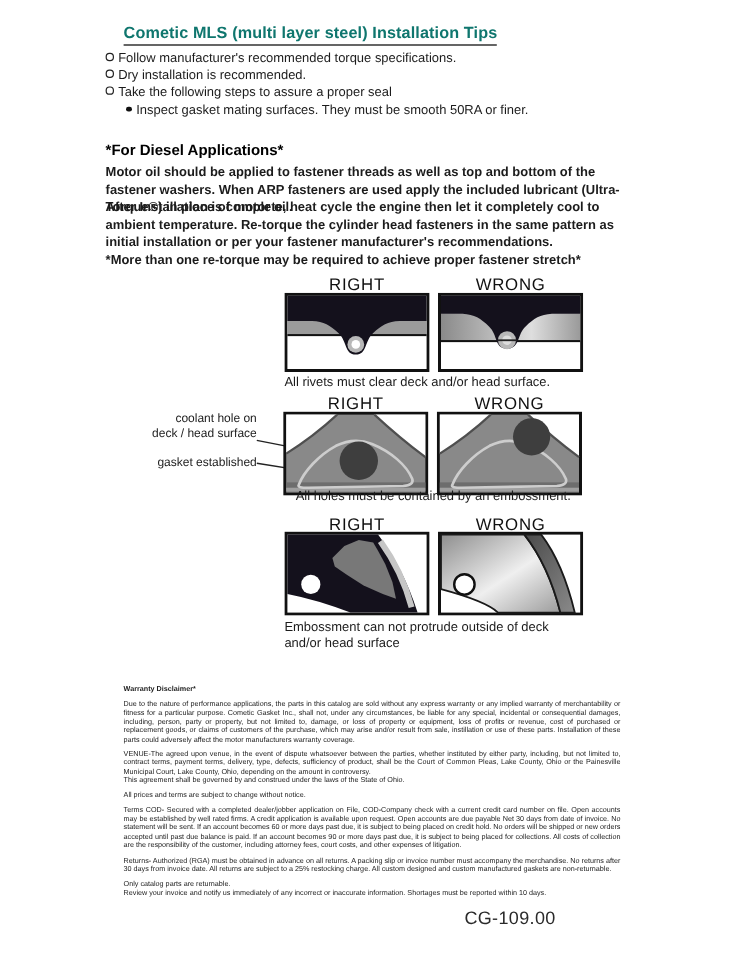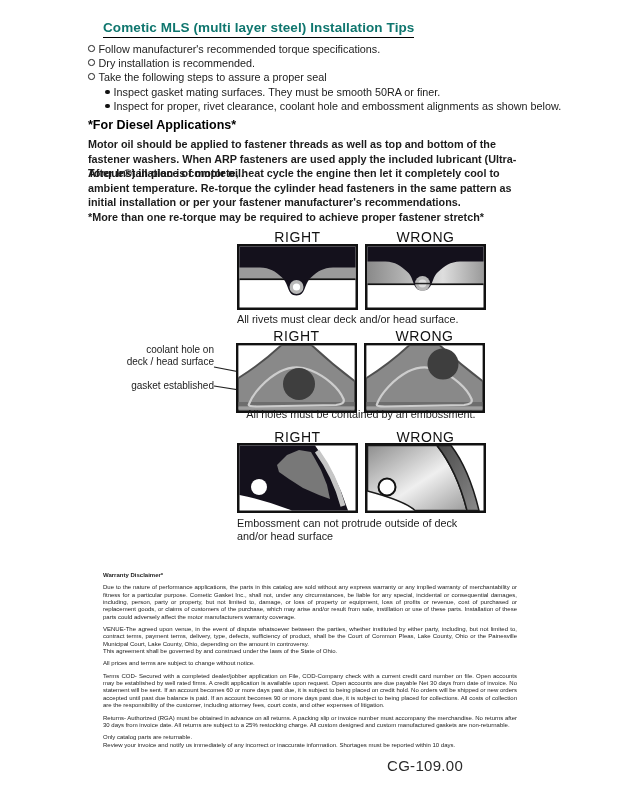--- a/index.html
+++ b/index.html
@@ -44,21 +44,20 @@
 
 <div class="page">
 
   <div class="abs title">Cometic MLS (multi layer steel) Installation Tips</div>
 
   <div class="abs bullets">
     <div class="bullet-row"><span class="obullet"></span><span>Follow manufacturer's recommended torque specifications.</span></div>
     <div class="bullet-row"><span class="obullet"></span><span>Dry installation is recommended.</span></div>
     <div class="bullet-row"><span class="obullet"></span><span>Take the following steps to assure a proper seal</span></div>
     <div class="bullet-row indent"><span class="fbullet"></span><span>Inspect gasket mating surfaces.  They must be smooth 50RA or finer.</span></div>
-    <div class="bullet-row indent"><span class="fbullet"></span><span>Inspect for proper, rivet clearance, coolant hole and embossment alignments as shown below.</span></div>
   </div>
 
   <div class="abs diesel-heading">*For Diesel Applications*</div>
   <div class="abs body-para p1">Motor oil should be applied to fastener threads as well as top and bottom of the fastener washers. When ARP fasteners are used apply the included lubricant (Ultra-Torque®) in place of motor oil.</div>
   <div class="abs body-para p2">After Installation is complete, heat cycle the engine then let it completely cool to ambient temperature. Re-torque the cylinder head fasteners in the same pattern as initial installation or per your fastener manufacturer's recommendations.</div>
   <div class="abs body-para note">*More than one re-torque may be required to achieve proper fastener stretch*</div>
 
   <div class="abs dg-header" style="left:237px;top:229px;">RIGHT</div>
   <div class="abs dg-header" style="left:365px;top:229px;">WRONG</div>
 

